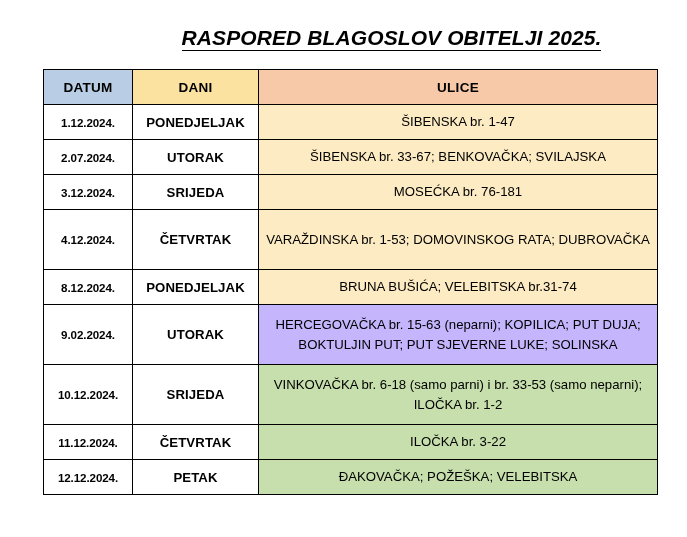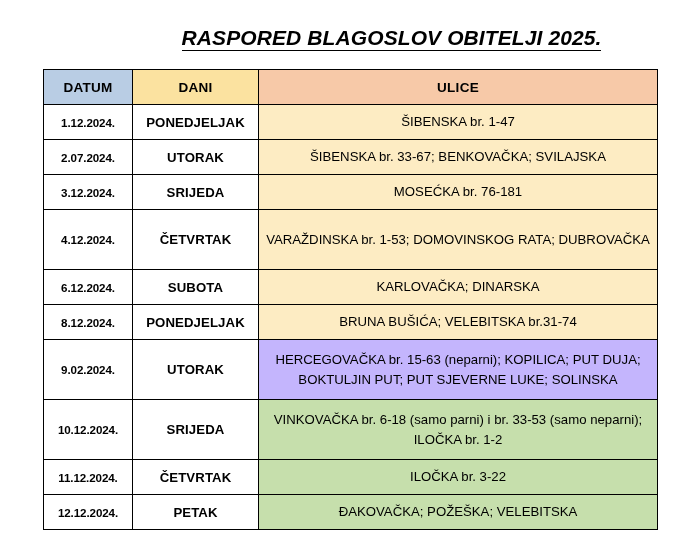--- a/index.html
+++ b/index.html
@@ -132,25 +132,20 @@
           <td class="datum">3.12.2024.</td>
           <td class="dani">SRIJEDA</td>
           <td class="ulice bg-cream">MOSEĆKA br. 76-181</td>
         </tr>
         <tr class="r2">
           <td class="datum">4.12.2024.</td>
           <td class="dani">ČETVRTAK</td>
           <td class="ulice bg-cream">VARAŽDINSKA br. 1-53;  DOMOVINSKOG RATA; DUBROVAČKA</td>
         </tr>
         <tr class="r1">
-          <td class="datum">6.12.2024.</td>
-          <td class="dani">SUBOTA</td>
-          <td class="ulice bg-cream">KARLOVAČKA;  DINARSKA</td>
-        </tr>
-        <tr class="r1">
           <td class="datum">8.12.2024.</td>
           <td class="dani">PONEDJELJAK</td>
           <td class="ulice bg-cream">BRUNA BUŠIĆA; VELEBITSKA br.31-74</td>
         </tr>
         <tr class="r2">
           <td class="datum">9.02.2024.</td>
           <td class="dani">UTORAK</td>
           <td class="ulice bg-blue">HERCEGOVAČKA br. 15-63 (neparni); KOPILICA; PUT DUJA;  BOKTULJIN PUT; PUT SJEVERNE LUKE; SOLINSKA</td>
         </tr>
         <tr class="r2">

